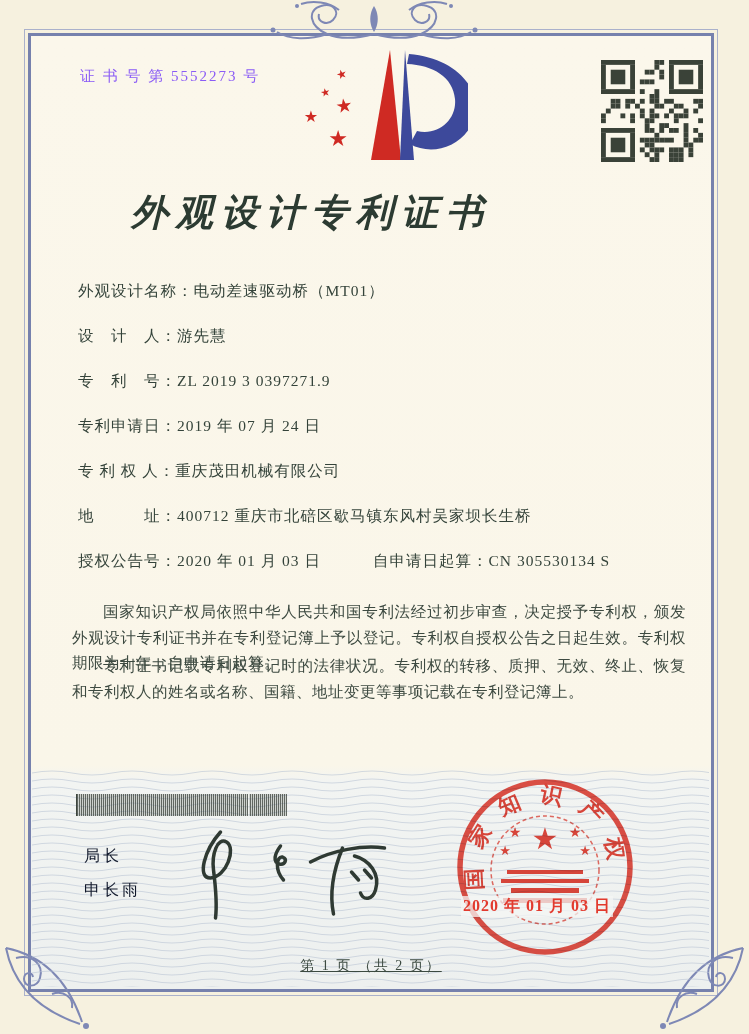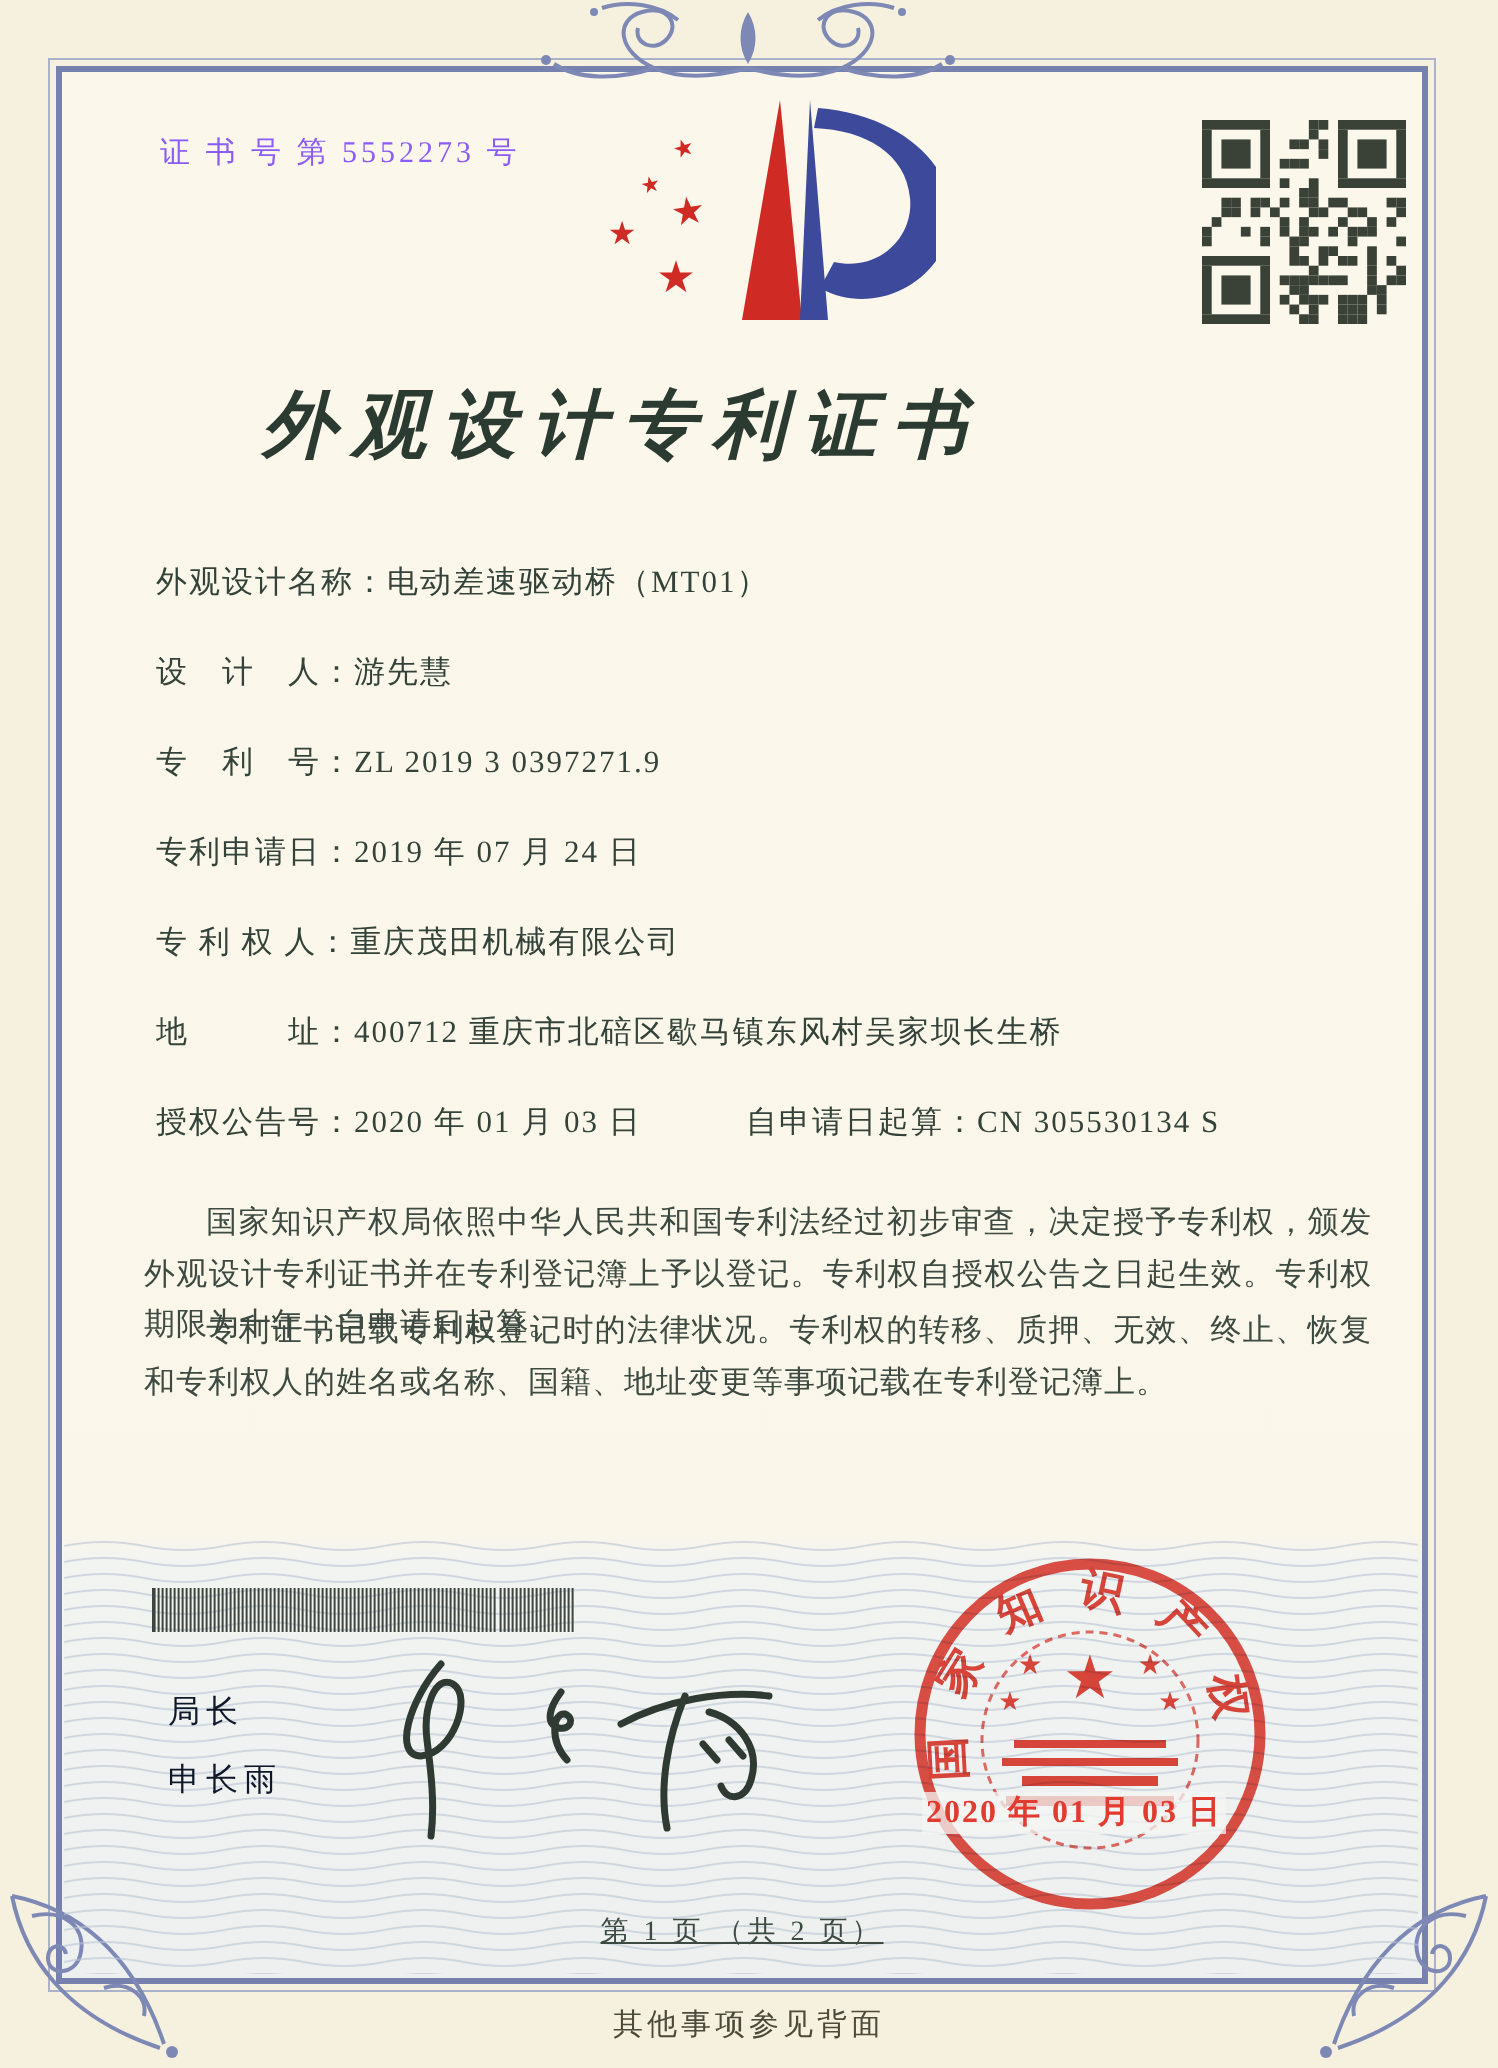--- a/index.html
+++ b/index.html
@@ -385,15 +385,14 @@
       <text x="132" y="80" font-size="13">★</text>
       <rect x="54" y="95" width="76" height="4"></rect>
       <rect x="48" y="104" width="88" height="4"></rect>
       <rect x="58" y="113" width="68" height="5"></rect>
       <rect x="50" y="123" width="84" height="5"></rect>
     </g>
   </svg>
   <div class="abs seal-date">2020 年 01 月 03 日</div>
 
   <div class="abs page-number">第 1 页 （共 2 页）</div>
-  <div class="abs back-note">其他事项参见背面</div>
 
 </div>
 
 </body></html>

